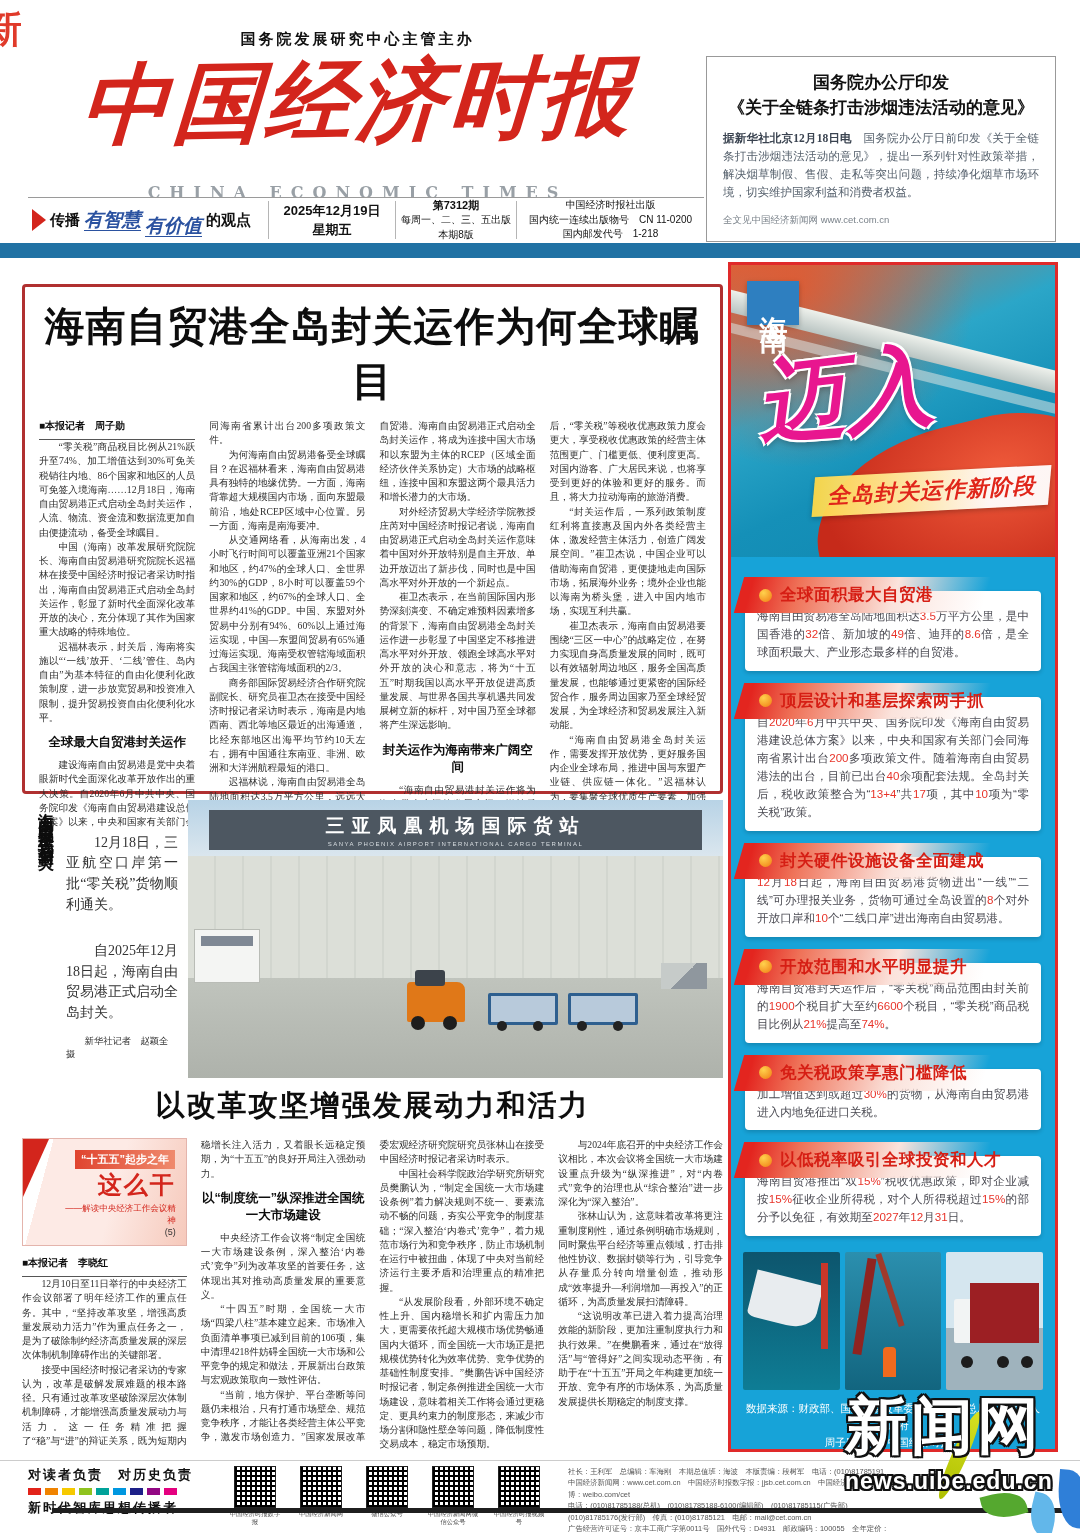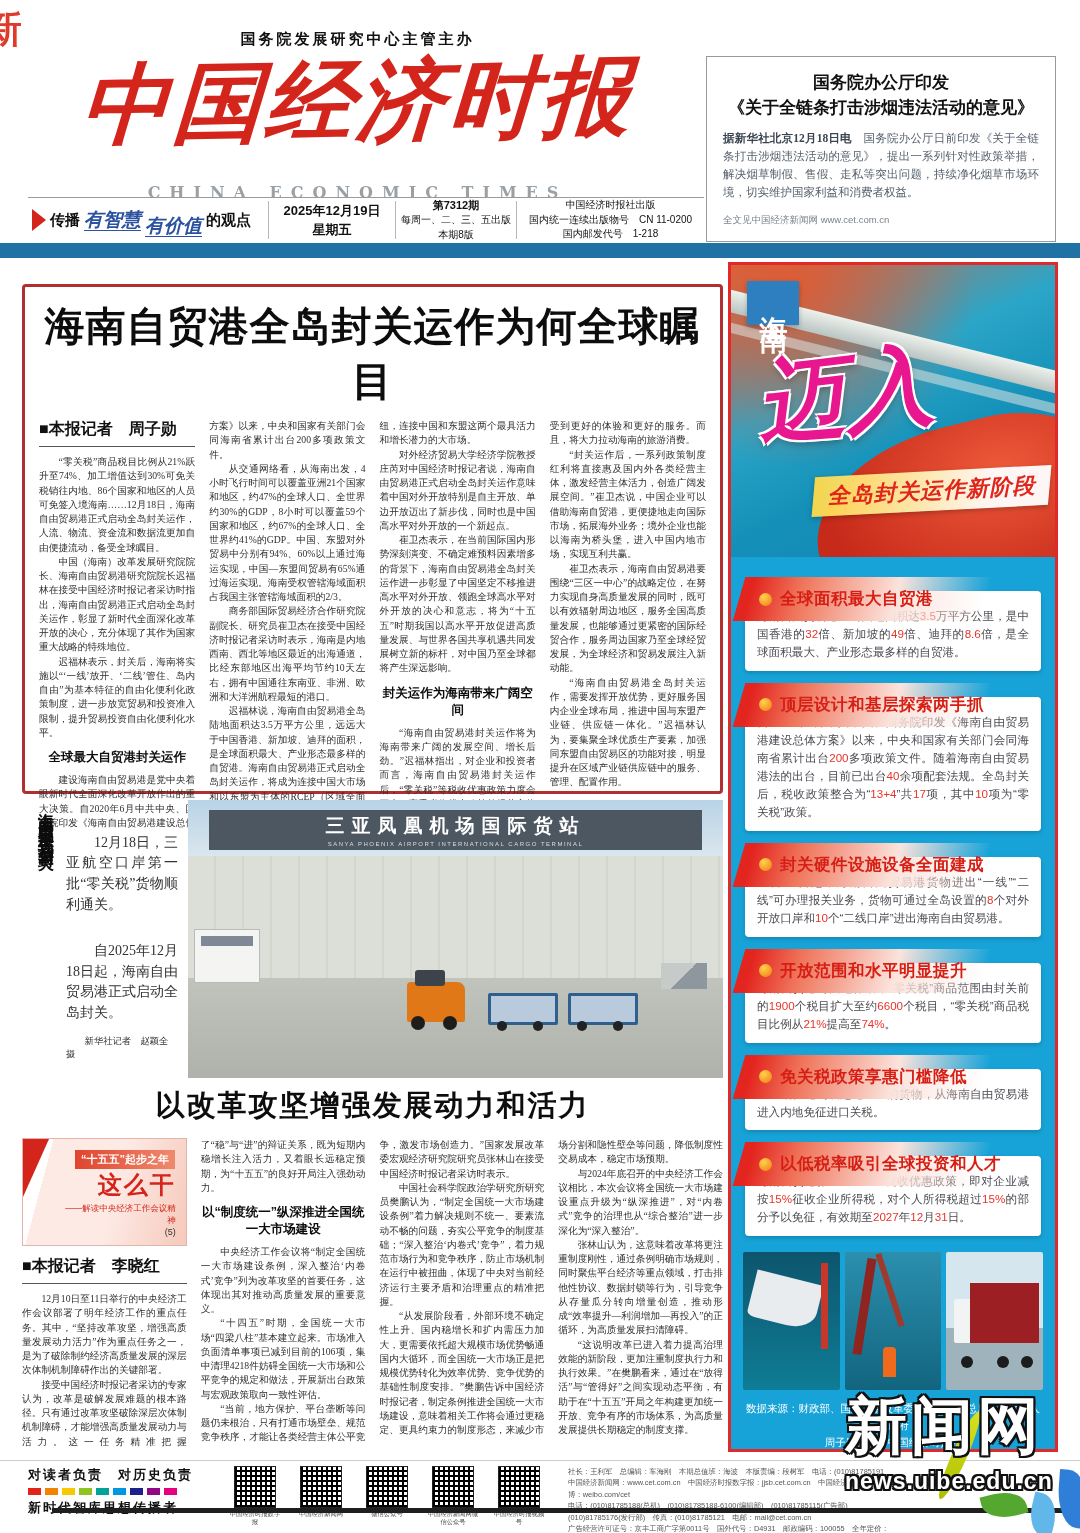--- a/index.html
+++ b/index.html
@@ -37,22 +37,22 @@
   .issue-seg{flex:0 0 112px;font-size:10px;line-height:1.45;color:#111;}
   .issue-seg .b1{font-weight:700;font-size:11px;}
   .pub-seg{flex:1;font-size:10px;line-height:1.45;color:#111;}
   .blueband{position:absolute;top:243px;left:0;width:1080px;height:15px;background:#2172a4;}
   
   .article1{position:absolute;top:284px;left:22px;width:701px;height:510px;border:3px solid #b03030;
             border-radius:4px;box-sizing:border-box;padding:10px 14px;background:#fff;}
   .a1-headline{font-family:"Liberation Serif",serif;font-weight:900;font-size:40px;text-align:center;
                color:#0d0d0d;letter-spacing:1px;margin:2px 0 10px;}
   .cols4{column-count:4;column-gap:14px;column-fill:auto;height:424px;overflow:hidden;}
-  .byline{font-weight:700;font-size:16px;color:#111;border-bottom:1px solid #555;
-          padding-bottom:6px;margin-bottom:8px;break-inside:avoid;}
+  .byline{font-weight:700;font-size:10px;color:#111;border-bottom:1px solid #555;
+          padding-bottom:6px;break-inside:avoid;}
   .p{font-family:"Liberation Serif",serif;font-size:9.7px;line-height:1.47;color:#2e2e2e;
      text-align:justify;text-indent:2em;margin:0;}
   .sub{font-weight:800;font-size:12.5px;text-align:center;color:#0d0d0d;margin:9px 0 7px;break-after:avoid;}
   
   .photo-section{position:absolute;top:800px;left:22px;width:701px;height:278px;display:flex;gap:10px;}
   .vtitle{writing-mode:vertical-rl;text-orientation:upright;font-family:"Liberation Serif",serif;
           font-weight:900;font-size:16px;letter-spacing:3px;color:#0d0d0d;flex:0 0 34px;height:100%;}
   .captions{flex:0 0 112px;display:flex;flex-direction:column;justify-content:flex-end;gap:2px;padding-bottom:8px;}
   .captions .p{font-size:14px;color:#333;margin-top:24px;}
   .cap-credit{font-family:"Liberation Serif",serif;font-size:9.3px;color:#333;text-indent:2em;}
@@ -103,21 +103,21 @@
   .hero-label{position:absolute;top:16px;left:16px;background:#2e7fc0;color:#fff;writing-mode:vertical-rl;
             text-orientation:upright;font-weight:800;font-size:28px;letter-spacing:10px;padding:12px 7px;box-shadow:0 2px 5px rgba(0,0,0,.25);}
   .hero-brand{position:absolute;top:84px;left:26px;color:#e8168f;font-family:"DejaVu Serif",serif;font-weight:900;
             font-style:italic;font-size:88px;transform:rotate(-7deg);line-height:1;
             text-shadow:-2px -2px 0 #fff,2px -2px 0 #fff,-2px 2px 0 #fff,2px 2px 0 #fff,0 4px 7px rgba(0,0,0,.3);}
   .hero-banner{position:absolute;right:6px;top:206px;padding:5px 14px;transform:skewX(-8deg) rotate(-3deg);
             background:linear-gradient(90deg,rgba(255,216,70,.95),rgba(255,255,255,.95) 75%);box-shadow:0 2px 5px rgba(0,0,0,.25);}
   .hero-banner span{display:block;transform:skewX(8deg);color:#e0251a;font-weight:900;font-style:italic;font-size:22px;letter-spacing:1px;}
   .cards{padding:8px 12px 0;}
   .card{position:relative;background:#fff;border-radius:4px;margin:26px 2px 0;padding:16px 12px 10px;box-shadow:0 2px 4px rgba(0,0,0,.18);}
-  .card-head{position:absolute;top:-14px;left:-6px;width:88%;height:44px;}
+  .card-head{position:absolute;top:-14px;left:-6px;width:88%;height:36px;}
   .card-head:before{content:"";position:absolute;inset:0;transform:skewX(-16deg);
             background:linear-gradient(90deg,#e3251f 0 10px,#ef7258 22%,#fbe3dc 60%,rgba(255,255,255,0) 95%);}
   .card-head .inner{position:relative;display:flex;align-items:center;gap:8px;height:100%;padding-left:20px;}
   .bullet-dot{width:13px;height:13px;border-radius:50%;background:radial-gradient(circle at 35% 30%,#ffd24d,#f07a12);flex:0 0 13px;}
   .card-title{color:#d61e14;font-weight:900;font-size:16.5px;letter-spacing:.5px;white-space:nowrap;}
   .card-body{font-size:11.6px;line-height:1.55;color:#4a4a52;text-align:justify;}
   .card-body .num{color:#e8342a;}
   .side-photos{display:flex;gap:5px;margin:16px 12px 0;height:138px;}
   .sp{flex:1;position:relative;overflow:hidden;border-radius:2px;}
   .sp1{background:linear-gradient(180deg,#0d556d,#0e7d95);}
@@ -210,20 +210,21 @@
 
   <div class="article1">
     <h1 class="a1-headline">海南自贸港全岛封关运作为何全球瞩目</h1>
     <div class="cols4">
       <div class="byline">■本报记者　周子勋</div>
       <p class="p">“零关税”商品税目比例从21%跃升至74%、加工增值达到30%可免关税销往内地、86个国家和地区的人员可免签入境海南……12月18日，海南自由贸易港正式启动全岛封关运作，人流、物流、资金流和数据流更加自由便捷流动，备受全球瞩目。</p>
       <p class="p">中国（海南）改革发展研究院院长、海南自由贸易港研究院院长迟福林在接受中国经济时报记者采访时指出，海南自由贸易港正式启动全岛封关运作，彰显了新时代全面深化改革开放的决心，充分体现了其作为国家重大战略的特殊地位。</p>
       <p class="p">迟福林表示，封关后，海南将实施以“‘一线’放开、‘二线’管住、岛内自由”为基本特征的自由化便利化政策制度，进一步放宽贸易和投资准入限制，提升贸易投资自由化便利化水平。</p>
       <p class="sub">全球最大自贸港封关运作</p>
       <p class="p">建设海南自由贸易港是党中央着眼新时代全面深化改革开放作出的重大决策。自2020年6月中共中央、国务院印发《海南自由贸易港建设总体方案》以来，中央和国家有关部门会同海南省累计出台200多项政策文件。</p>
+      <p class="p">为何海南自由贸易港备受全球瞩目？在迟福林看来，海南自由贸易港具有独特的地缘优势。一方面，海南背靠超大规模国内市场，面向东盟最前沿，地处RCEP区域中心位置。另一方面，海南是南海要冲。</p>
       <p class="p">从交通网络看，从海南出发，4小时飞行时间可以覆盖亚洲21个国家和地区，约47%的全球人口、全世界约30%的GDP，8小时可以覆盖59个国家和地区，约67%的全球人口、全世界约41%的GDP。中国、东盟对外贸易中分别有94%、60%以上通过海运实现，中国—东盟间贸易有65%通过海运实现。海南受权管辖海域面积占我国主张管辖海域面积的2/3。</p>
       <p class="p">商务部国际贸易经济合作研究院副院长、研究员崔卫杰在接受中国经济时报记者采访时表示，海南是内地西南、西北等地区最近的出海通道，比经东部地区出海平均节约10天左右，拥有中国通往东南亚、非洲、欧洲和大洋洲航程最短的港口。</p>
       <p class="p">迟福林说，海南自由贸易港全岛陆地面积达3.5万平方公里，远远大于中国香港、新加坡、迪拜的面积，是全球面积最大、产业形态最多样的自贸港。海南自由贸易港正式启动全岛封关运作，将成为连接中国大市场和以东盟为主体的RCEP（区域全面经济伙伴关系协定）大市场的战略枢纽，连接中国和东盟这两个最具活力和增长潜力的大市场。</p>
       <p class="p">对外经济贸易大学经济学院教授庄芮对中国经济时报记者说，海南自由贸易港正式启动全岛封关运作意味着中国对外开放特别是自主开放、单边开放迈出了新步伐，同时也是中国高水平对外开放的一个新起点。</p>
       <p class="p">崔卫杰表示，在当前国际国内形势深刻演变、不确定难预料因素增多的背景下，海南自由贸易港全岛封关运作进一步彰显了中国坚定不移推进高水平对外开放、领跑全球高水平对外开放的决心和意志，将为“十五五”时期我国以高水平开放促进高质量发展、与世界各国共享机遇共同发展树立新的标杆，对中国乃至全球都将产生深远影响。</p>
       <p class="sub">封关运作为海南带来广阔空间</p>
       <p class="p">“海南自由贸易港封关运作将为海南带来广阔的发展空间、增长后劲。”迟福林指出，对企业和投资者而言，海南自由贸易港封关运作后，“零关税”等税收优惠政策力度会更大，享受税收优惠政策的经营主体范围更广、门槛更低、便利度更高。对国内游客、广大居民来说，也将享受到更好的体验和更好的服务。而且，将大力拉动海南的旅游消费。</p>
       <p class="p">“封关运作后，一系列政策制度红利将直接惠及国内外各类经营主体，激发经营主体活力，创造广阔发展空间。”崔卫杰说，中国企业可以借助海南自贸港，更便捷地走向国际市场，拓展海外业务；境外企业也能以海南为桥头堡，进入中国内地市场，实现互利共赢。</p>
       <p class="p">崔卫杰表示，海南自由贸易港要围绕“三区一中心”的战略定位，在努力实现自身高质量发展的同时，既可以有效辐射周边地区，服务全国高质量发展，也能够通过更紧密的国际经贸合作，服务周边国家乃至全球经贸发展，为全球经济和贸易发展注入新动能。</p>
       <p class="p">“海南自由贸易港全岛封关运作，需要发挥开放优势，更好服务国内企业全球布局，推进中国与东盟产业链、供应链一体化。”迟福林认为，要集聚全球优质生产要素，加强同东盟自由贸易区的功能对接，明显提升在区域产业链供应链中的服务、管理、配置作用。</p>

